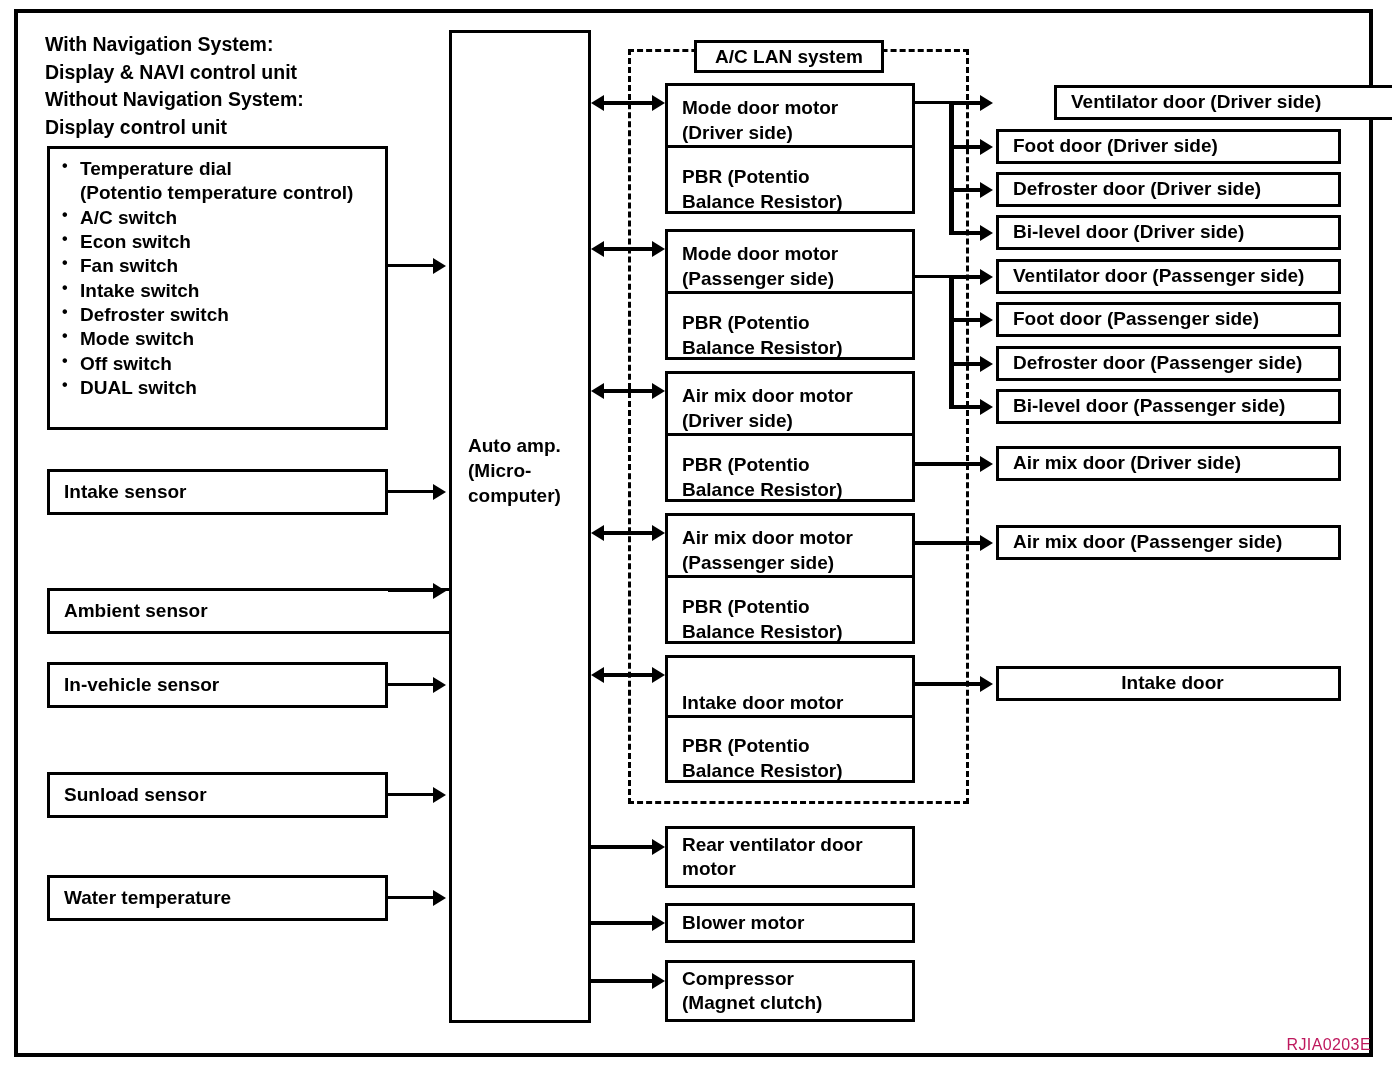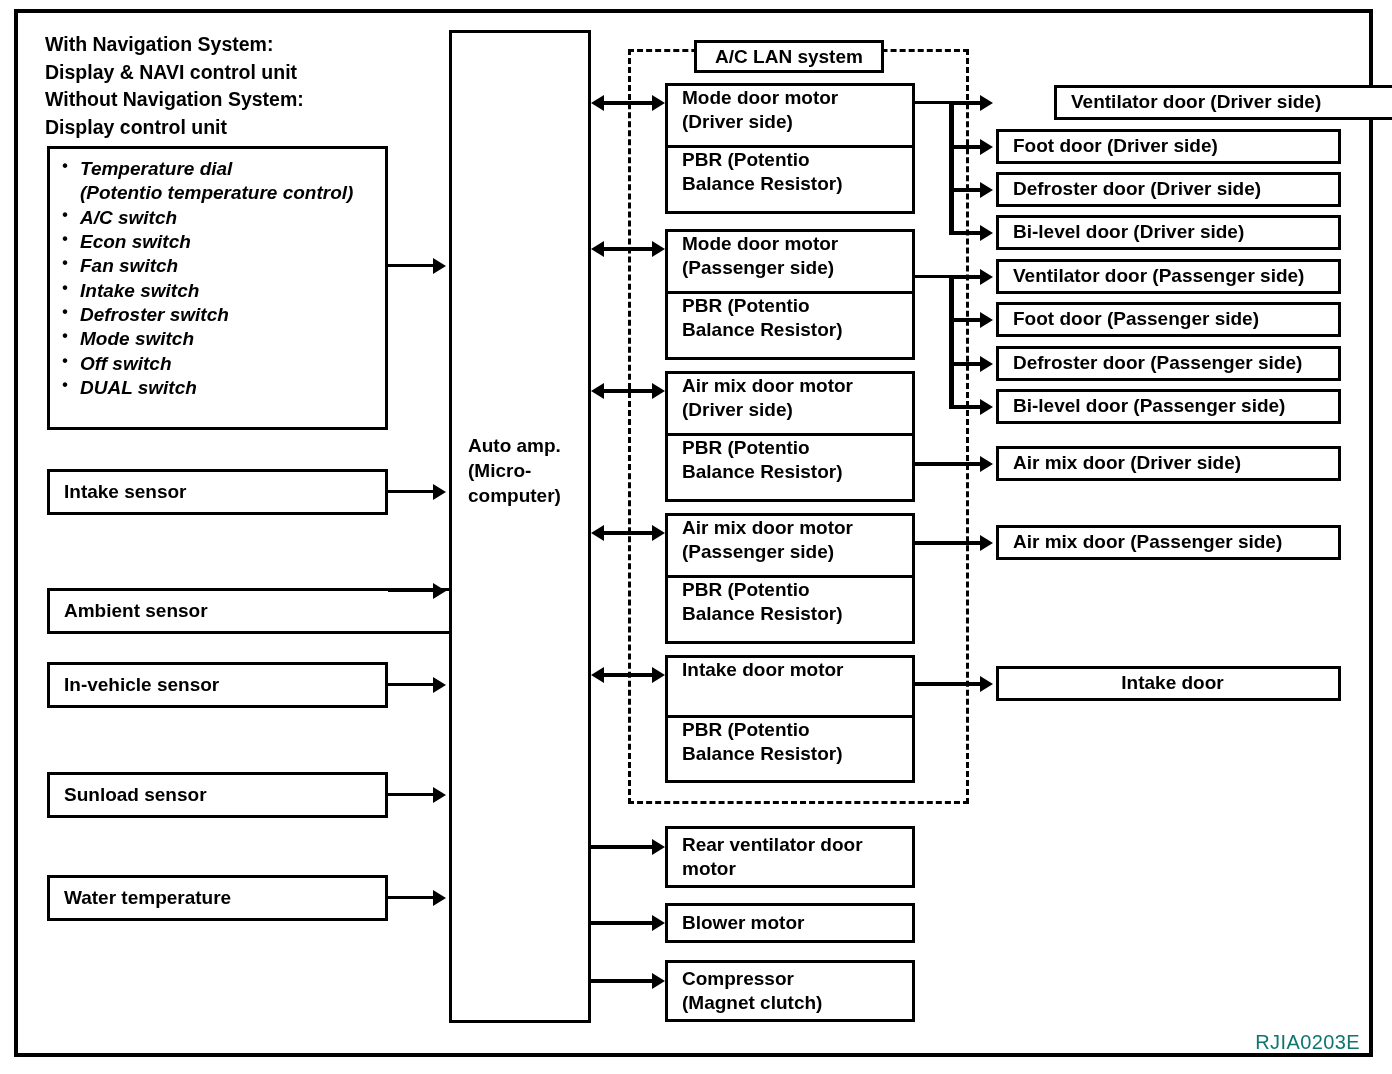--- a/index.html
+++ b/index.html
@@ -59,21 +59,20 @@
   .bullets {
     position: absolute;
     left: 47px;
     top: 146px;
     width: 341px;
     height: 284px;
     border: 3px solid #000;
     box-sizing: border-box;
     background: #fff;
     padding: 8px 0 0 0;
-    font-style: italic;
   }
   .bullets ul {
     margin: 0;
     padding: 0;
     list-style: none;
   }
   .bullets li {
     font-size: 19px;
     font-weight: bold;
     line-height: 1.28;
@@ -142,21 +141,21 @@
     position: absolute;
     left: 665px;
     width: 250px;
     border: 3px solid #000;
     box-sizing: border-box;
     background: #fff;
   }
   .motor-group .cell {
     box-sizing: border-box;
     display: flex;
-    align-items: flex-start;
+    align-items: flex-end;
     padding-left: 14px;
   }
   .motor-group .cell.top {
     border-bottom: 3px solid #000;
   }
   .motor-group .cell span {
     font-size: 19px;
     font-weight: bold;
     line-height: 1.28;
     white-space: pre-line;
@@ -184,26 +183,26 @@
   .arrow-l {
     position: absolute;
     width: 0; height: 0;
     border-top: 8px solid transparent;
     border-bottom: 8px solid transparent;
     border-right: 13px solid #000;
   }
   
   .refcode {
     position: absolute;
-    right: 32px;
+    right: 21px;
     bottom: 20px;
-    font-size: 20px;
+    font-size: 16px;
     font-weight: normal;
     letter-spacing: 0.4px;
-    color: #0f766e;
+    color: #be185d;
   }
 </style>
 </head>
 <body>
 
 <div id="canvas">
 
   <div class="frame"></div>
 
   <div class="heading">With Navigation System:

